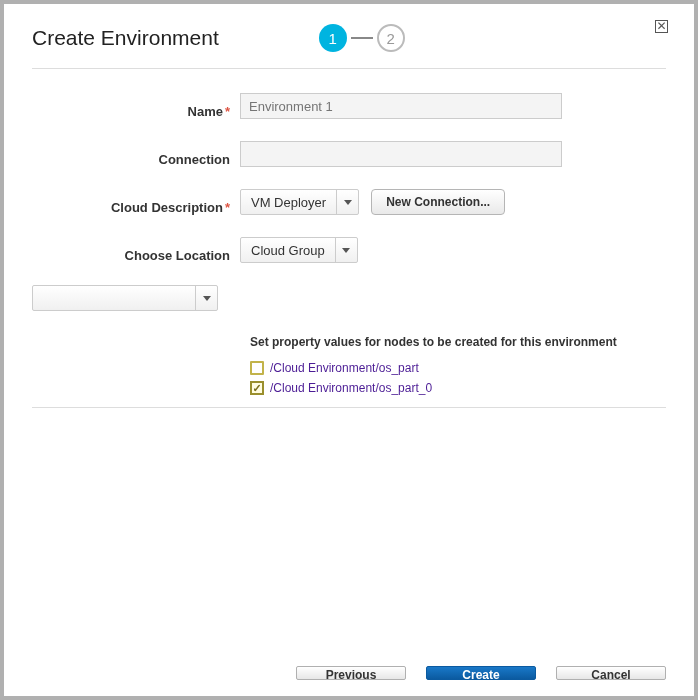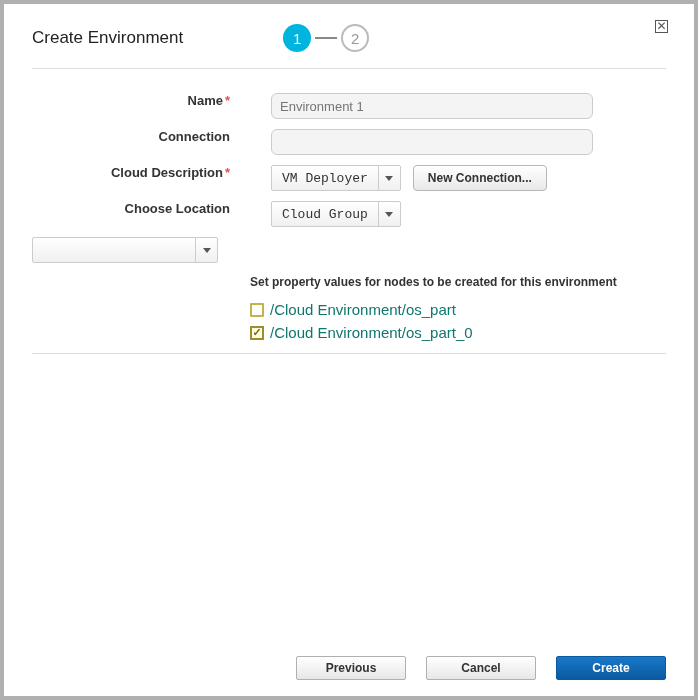--- a/index.html
+++ b/index.html
@@ -26,21 +26,21 @@
   }
   .header-row {
     display: flex;
     align-items: center;
     position: relative;
     padding-bottom: 16px;
     border-bottom: 1px solid #ddd;
     margin-bottom: 24px;
   }
   .title {
-    font-size: 17px;
+    font-size: 21px;
     font-weight: 400;
     color: #222;
     margin-right: 60px;
   }
   .stepper {
     display: flex;
     align-items: center;
     margin-left: 40px;
   }
   .step {
@@ -80,62 +80,60 @@
     text-align: center;
     color: #555;
     cursor: pointer;
   }
 
   .form-area {
     flex: 0 0 auto;
   }
   .form-row {
     display: flex;
-    align-items: flex-start;
-    margin-bottom: 10px;
-    gap: 31px;
+    align-items: flex-end;
+    margin-bottom: 22px;
   }
   .form-label {
     width: 208px;
     text-align: right;
     padding-right: 10px;
     font-size: 13px;
     color: #333;
     font-weight: bold;
   }
   .req { color: #d54; margin-left:2px; }
   .form-control {
     flex: 0 0 auto;
   }
   input.text-input {
     height: 26px;
     border: 1px solid #ccc;
     background: #f4f4f4;
     padding: 0 8px;
     font-size: 13px;
     color: #a21caf;
-    border-radius: 6px;
+    border-radius: 0;
   }
   .w-wide { width: 322px; }
   .dd {
     display: inline-flex;
     align-items: stretch;
     height: 26px;
     border: 1px solid #ccc;
     border-radius: 2px;
     background: linear-gradient(#fff,#f0f0f0);
     cursor: pointer;
   }
   .dd-label {
     padding: 0 10px;
     display:flex;
     align-items:center;
     font-size:13px;
     color:#333;
-    font-family:Liberation Mono, monospace;
   }
   .dd-btn {
     width: 22px;
     border-left: 1px solid #ccc;
     display:flex;
     align-items:center;
     justify-content:center;
   }
   .caret {
     width:0;height:0;
@@ -186,41 +184,41 @@
     position: relative;
     background:#fff;
   }
   .node-icon.check {
     border: 2px solid #9a8f2c;
     background: #fffce0;
     display:flex;align-items:center;justify-content:center;
     font-size:11px;color:#7a6f1c;font-weight:bold;
   }
   .node-link {
-    color: #0f766e;
-    font-size: 15px;
+    color: #4c1d95;
+    font-size: 12px;
     cursor: pointer;
   }
 
   .bottom-divider {
     border-top: 1px solid #ddd;
     margin-top: 12px;
   }
   .spacer { flex: 1 1 auto; }
 
   .footer {
     display:flex;
     justify-content:flex-end;
     gap: 20px;
     padding-top: 8px;
     padding-bottom: 2px;
   }
   .btn-lg {
     width: 110px;
-    height: 24px;
+    height: 14px;
     border: 1px solid #b0b0b0;
     border-radius: 2px;
     background: linear-gradient(#ffffff,#e7e7e7);
     font-size: 12px;
     font-weight: bold;
     color: #333;
     cursor: pointer;
   }
   .btn-primary {
     background: linear-gradient(#1978c8,#0b5aa0);
@@ -317,18 +315,18 @@
         </div>
       </div>
 
       <div class="bottom-divider"></div>
     </div>
 
     <div class="spacer"></div>
 
     <div class="footer">
       <button class="btn-lg">Previous</button>
+      <button class="btn-lg btn-primary">Create</button>
       <button class="btn-lg">Cancel</button>
-      <button class="btn-lg btn-primary">Create</button>
     </div>
 
   </div>
 </div>
 
 </body></html>

